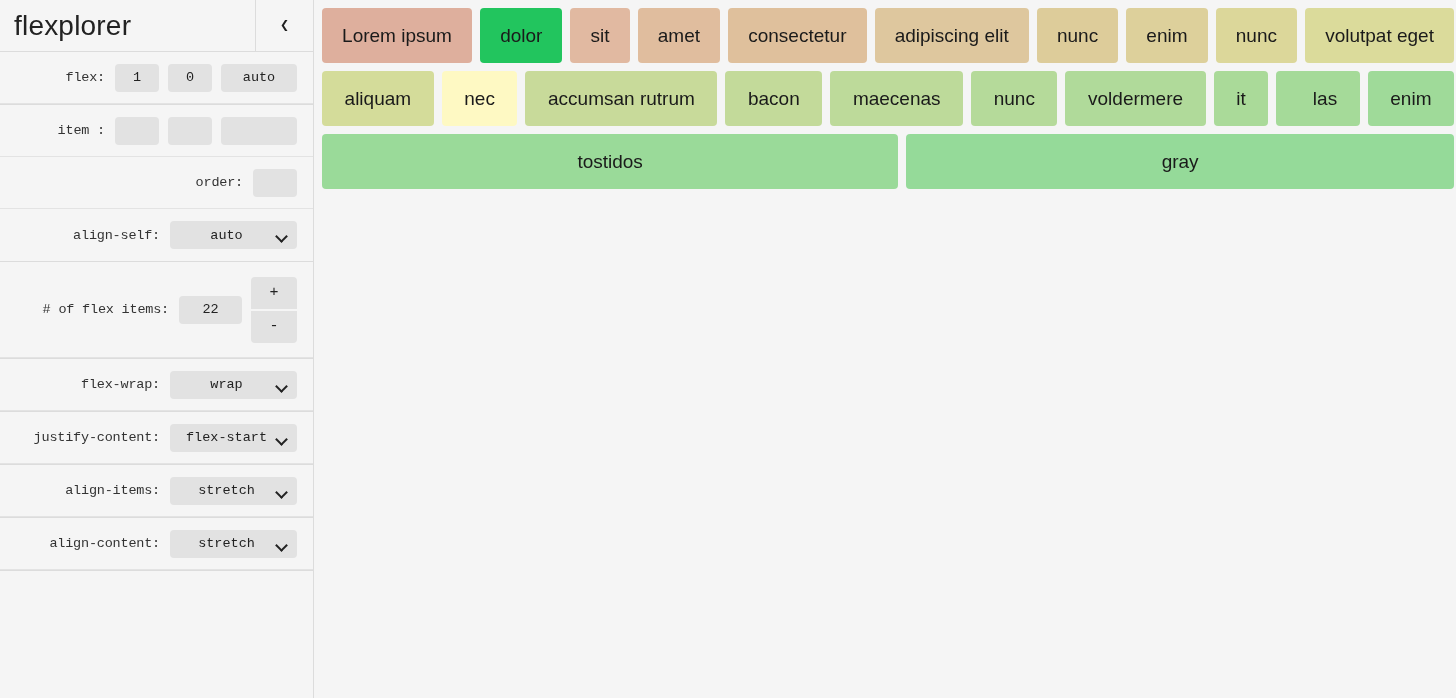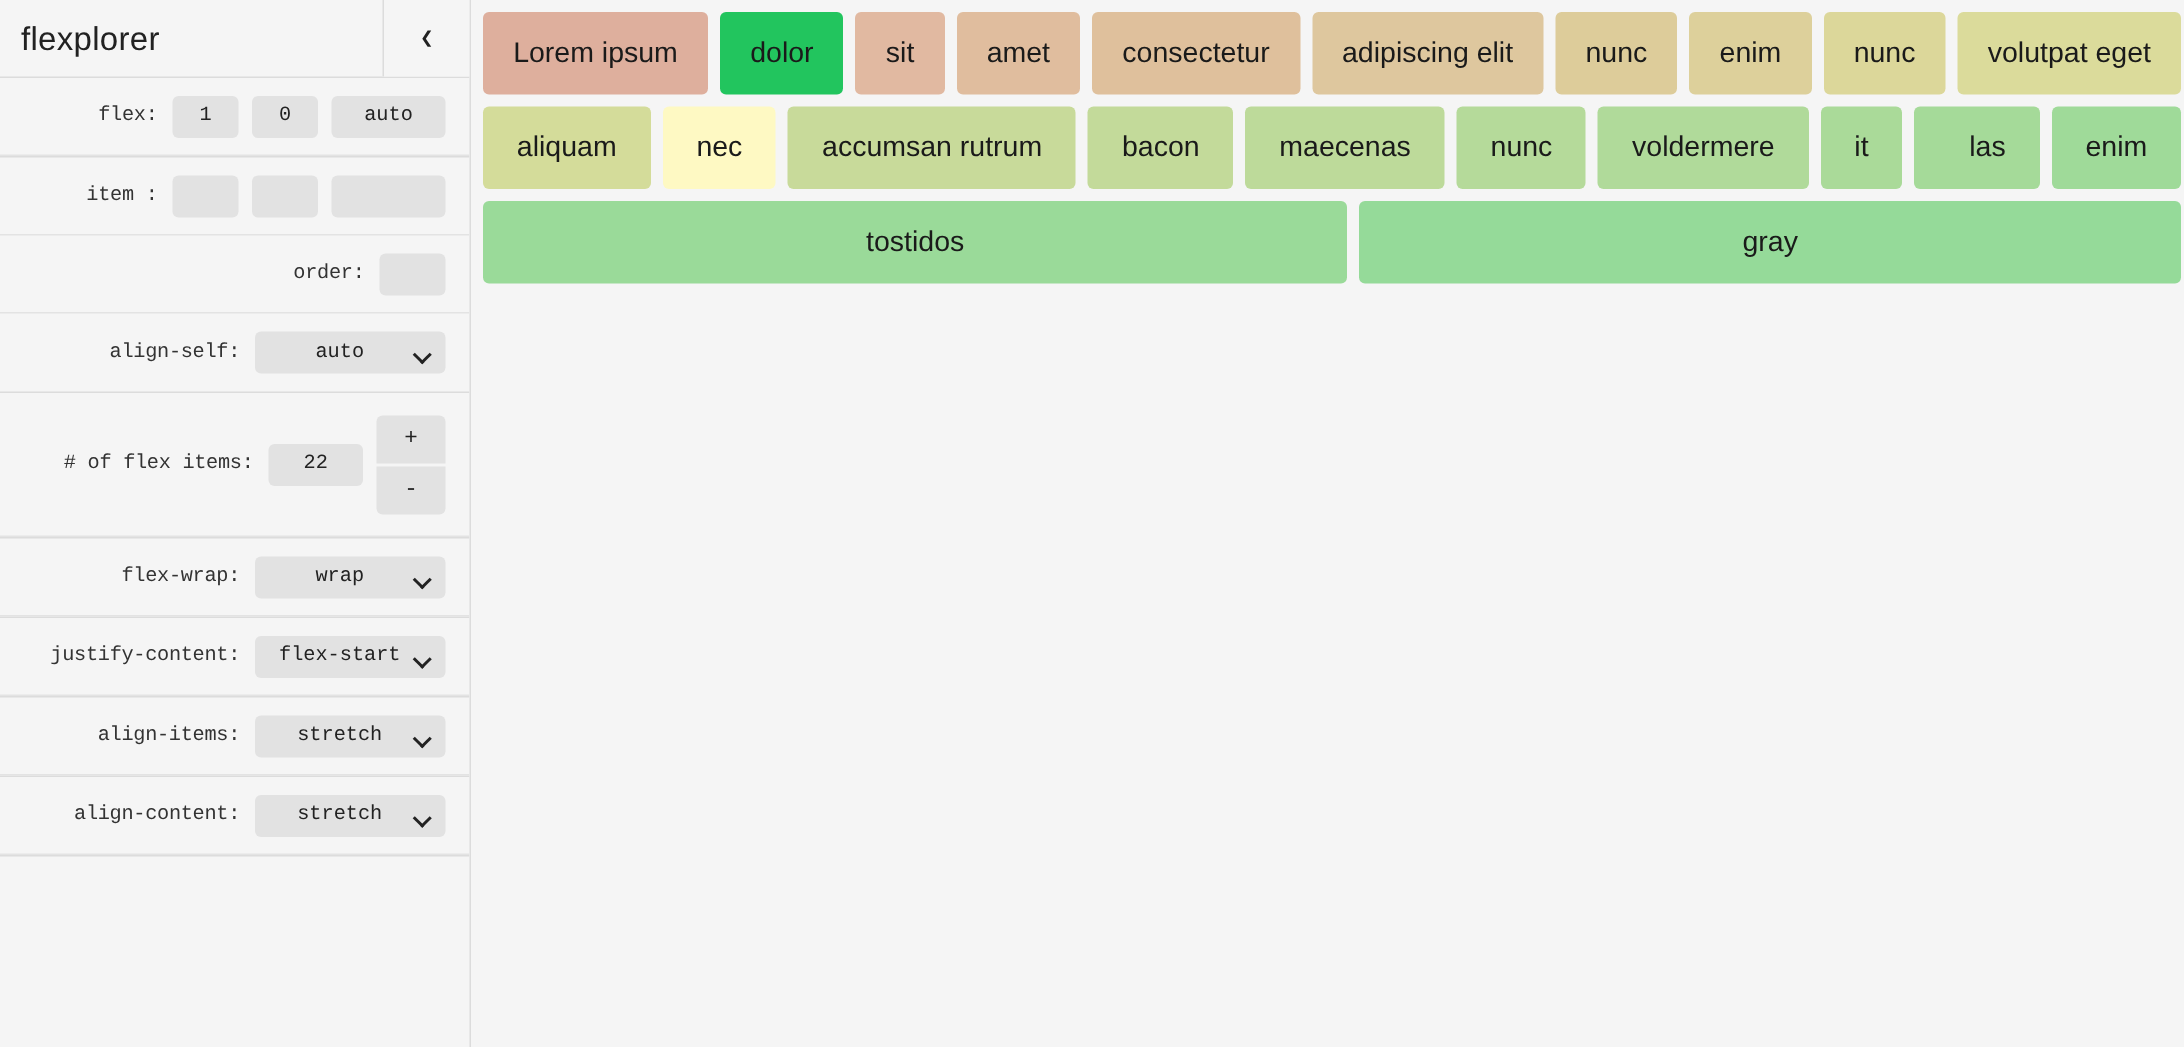--- a/index.html
+++ b/index.html
@@ -28,21 +28,21 @@
     align-items: stretch;
     height: 52px;
     min-height: 52px;
     border-bottom: 1px solid #dcdcdc;
   }
   .side-title {
     flex: 1 1 auto;
     display: flex;
     align-items: center;
     padding-left: 14px;
-    font-size: 22px;
+    font-size: 28px;
     color: #222;
     font-family: "Liberation Sans", sans-serif;
     letter-spacing: .2px;
   }
   .collapse-btn {
     width: 58px;
     min-width: 58px;
     border-left: 1px solid #dcdcdc;
     display: flex;
     align-items: center;

